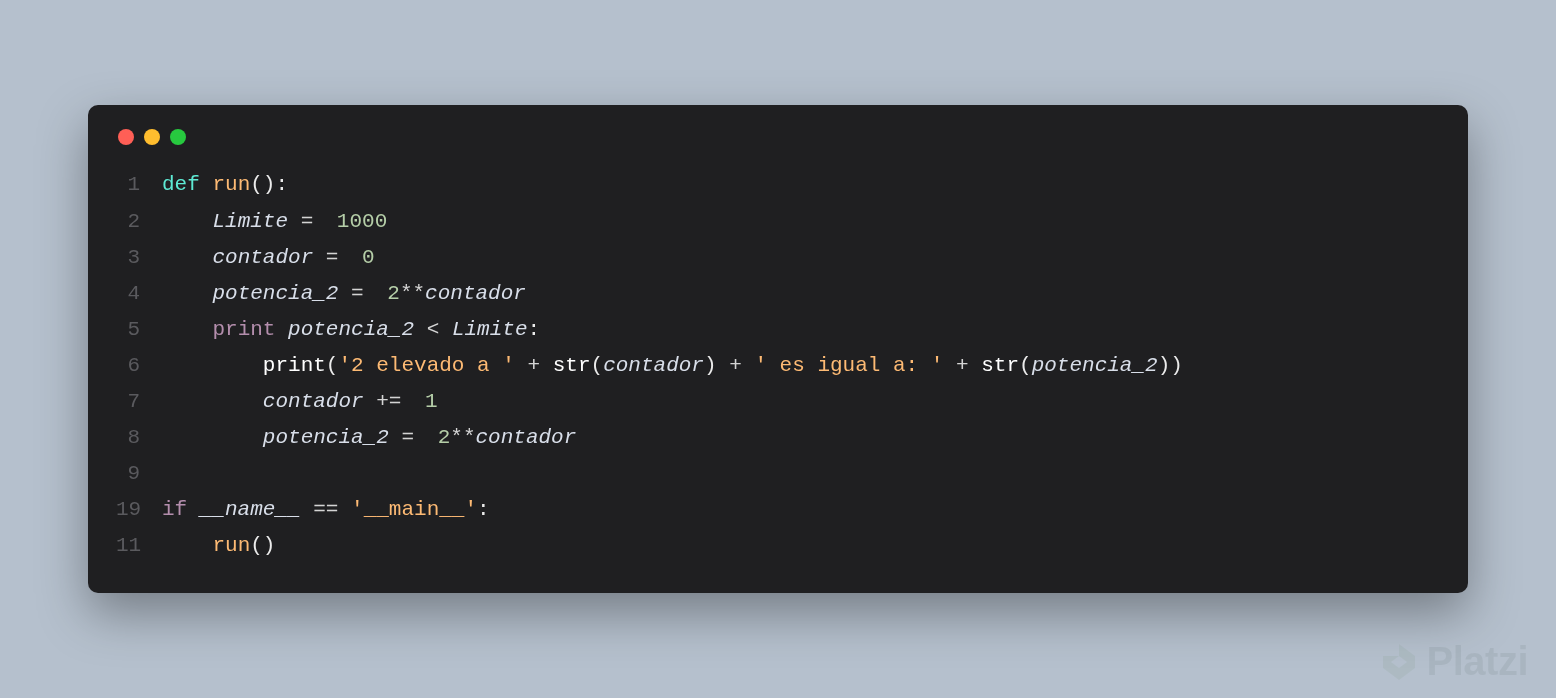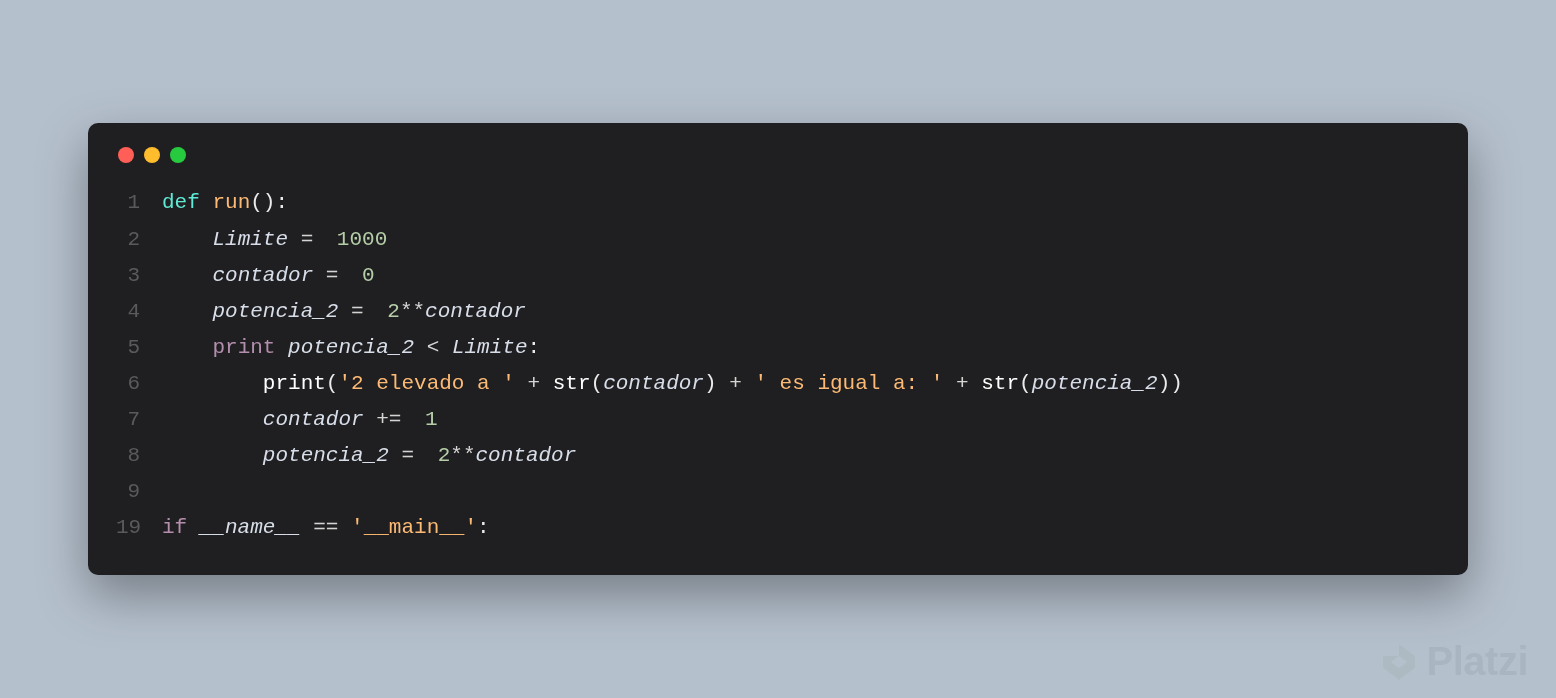--- a/index.html
+++ b/index.html
@@ -103,20 +103,21 @@
       <div class="code-line"><span class="line-number">1</span><span class="line-content"><span class="tok-keyword">def </span><span class="tok-func">run</span><span class="tok-white">():</span></span></div>
       <div class="code-line"><span class="line-number">2</span><span class="line-content"><span>    </span><span class="tok-var">Limite </span><span class="tok-operator">= </span><span class="tok-number">1000</span></span></div>
       <div class="code-line"><span class="line-number">3</span><span class="line-content"><span>    </span><span class="tok-var">contador </span><span class="tok-operator">= </span><span class="tok-number">0</span></span></div>
       <div class="code-line"><span class="line-number">4</span><span class="line-content"><span>    </span><span class="tok-var">potencia_2 </span><span class="tok-operator">= </span><span class="tok-number">2</span><span class="tok-operator">**</span><span class="tok-var">contador</span></span></div>
       <div class="code-line"><span class="line-number">5</span><span class="line-content"><span>    </span><span class="tok-keyword-soft">print </span><span class="tok-var">potencia_2 </span><span class="tok-operator">&lt; </span><span class="tok-var">Limite</span><span class="tok-white">:</span></span></div>
       <div class="code-line"><span class="line-number">6</span><span class="line-content"><span>        </span><span class="tok-builtin">print</span><span class="tok-white">(</span><span class="tok-string">'2 elevado a '</span><span class="tok-operator"> + </span><span class="tok-builtin">str</span><span class="tok-white">(</span><span class="tok-var">contador</span><span class="tok-white">)</span><span class="tok-operator"> + </span><span class="tok-string">' es igual a: '</span><span class="tok-operator"> + </span><span class="tok-builtin">str</span><span class="tok-white">(</span><span class="tok-var">potencia_2</span><span class="tok-white">))</span></span></div>
       <div class="code-line"><span class="line-number">7</span><span class="line-content"><span>        </span><span class="tok-var">contador </span><span class="tok-operator">+= </span><span class="tok-number">1</span></span></div>
       <div class="code-line"><span class="line-number">8</span><span class="line-content"><span>        </span><span class="tok-var">potencia_2 </span><span class="tok-operator">= </span><span class="tok-number">2</span><span class="tok-operator">**</span><span class="tok-var">contador</span></span></div>
       <div class="code-line"><span class="line-number">9</span><span class="line-content"></span></div>
       <div class="code-line"><span class="line-number">19</span><span class="line-content"><span class="tok-keyword-soft">if </span><span class="tok-var">__name__ </span><span class="tok-operator">== </span><span class="tok-string">'__main__'</span><span class="tok-white">:</span></span></div>
+      <div class="code-line"><span class="line-number">11</span><span class="line-content"><span>    </span><span class="tok-func">run</span><span class="tok-white">()</span></span></div>
     </div>
 </div>
 
 <div class="watermark">
   <span class="watermark-icon">
     <svg viewBox="0 0 100 100">
         <path d="M50 5 L90 35 L90 65 L50 95 L50 65 L70 50 L50 35 Z M50 35 L30 50 L50 65 L50 95 L10 65 L10 35 Z" fill="#6b8e6b"></path>
       </svg>
   </span>
   <span class="watermark-text">Platzi</span>

